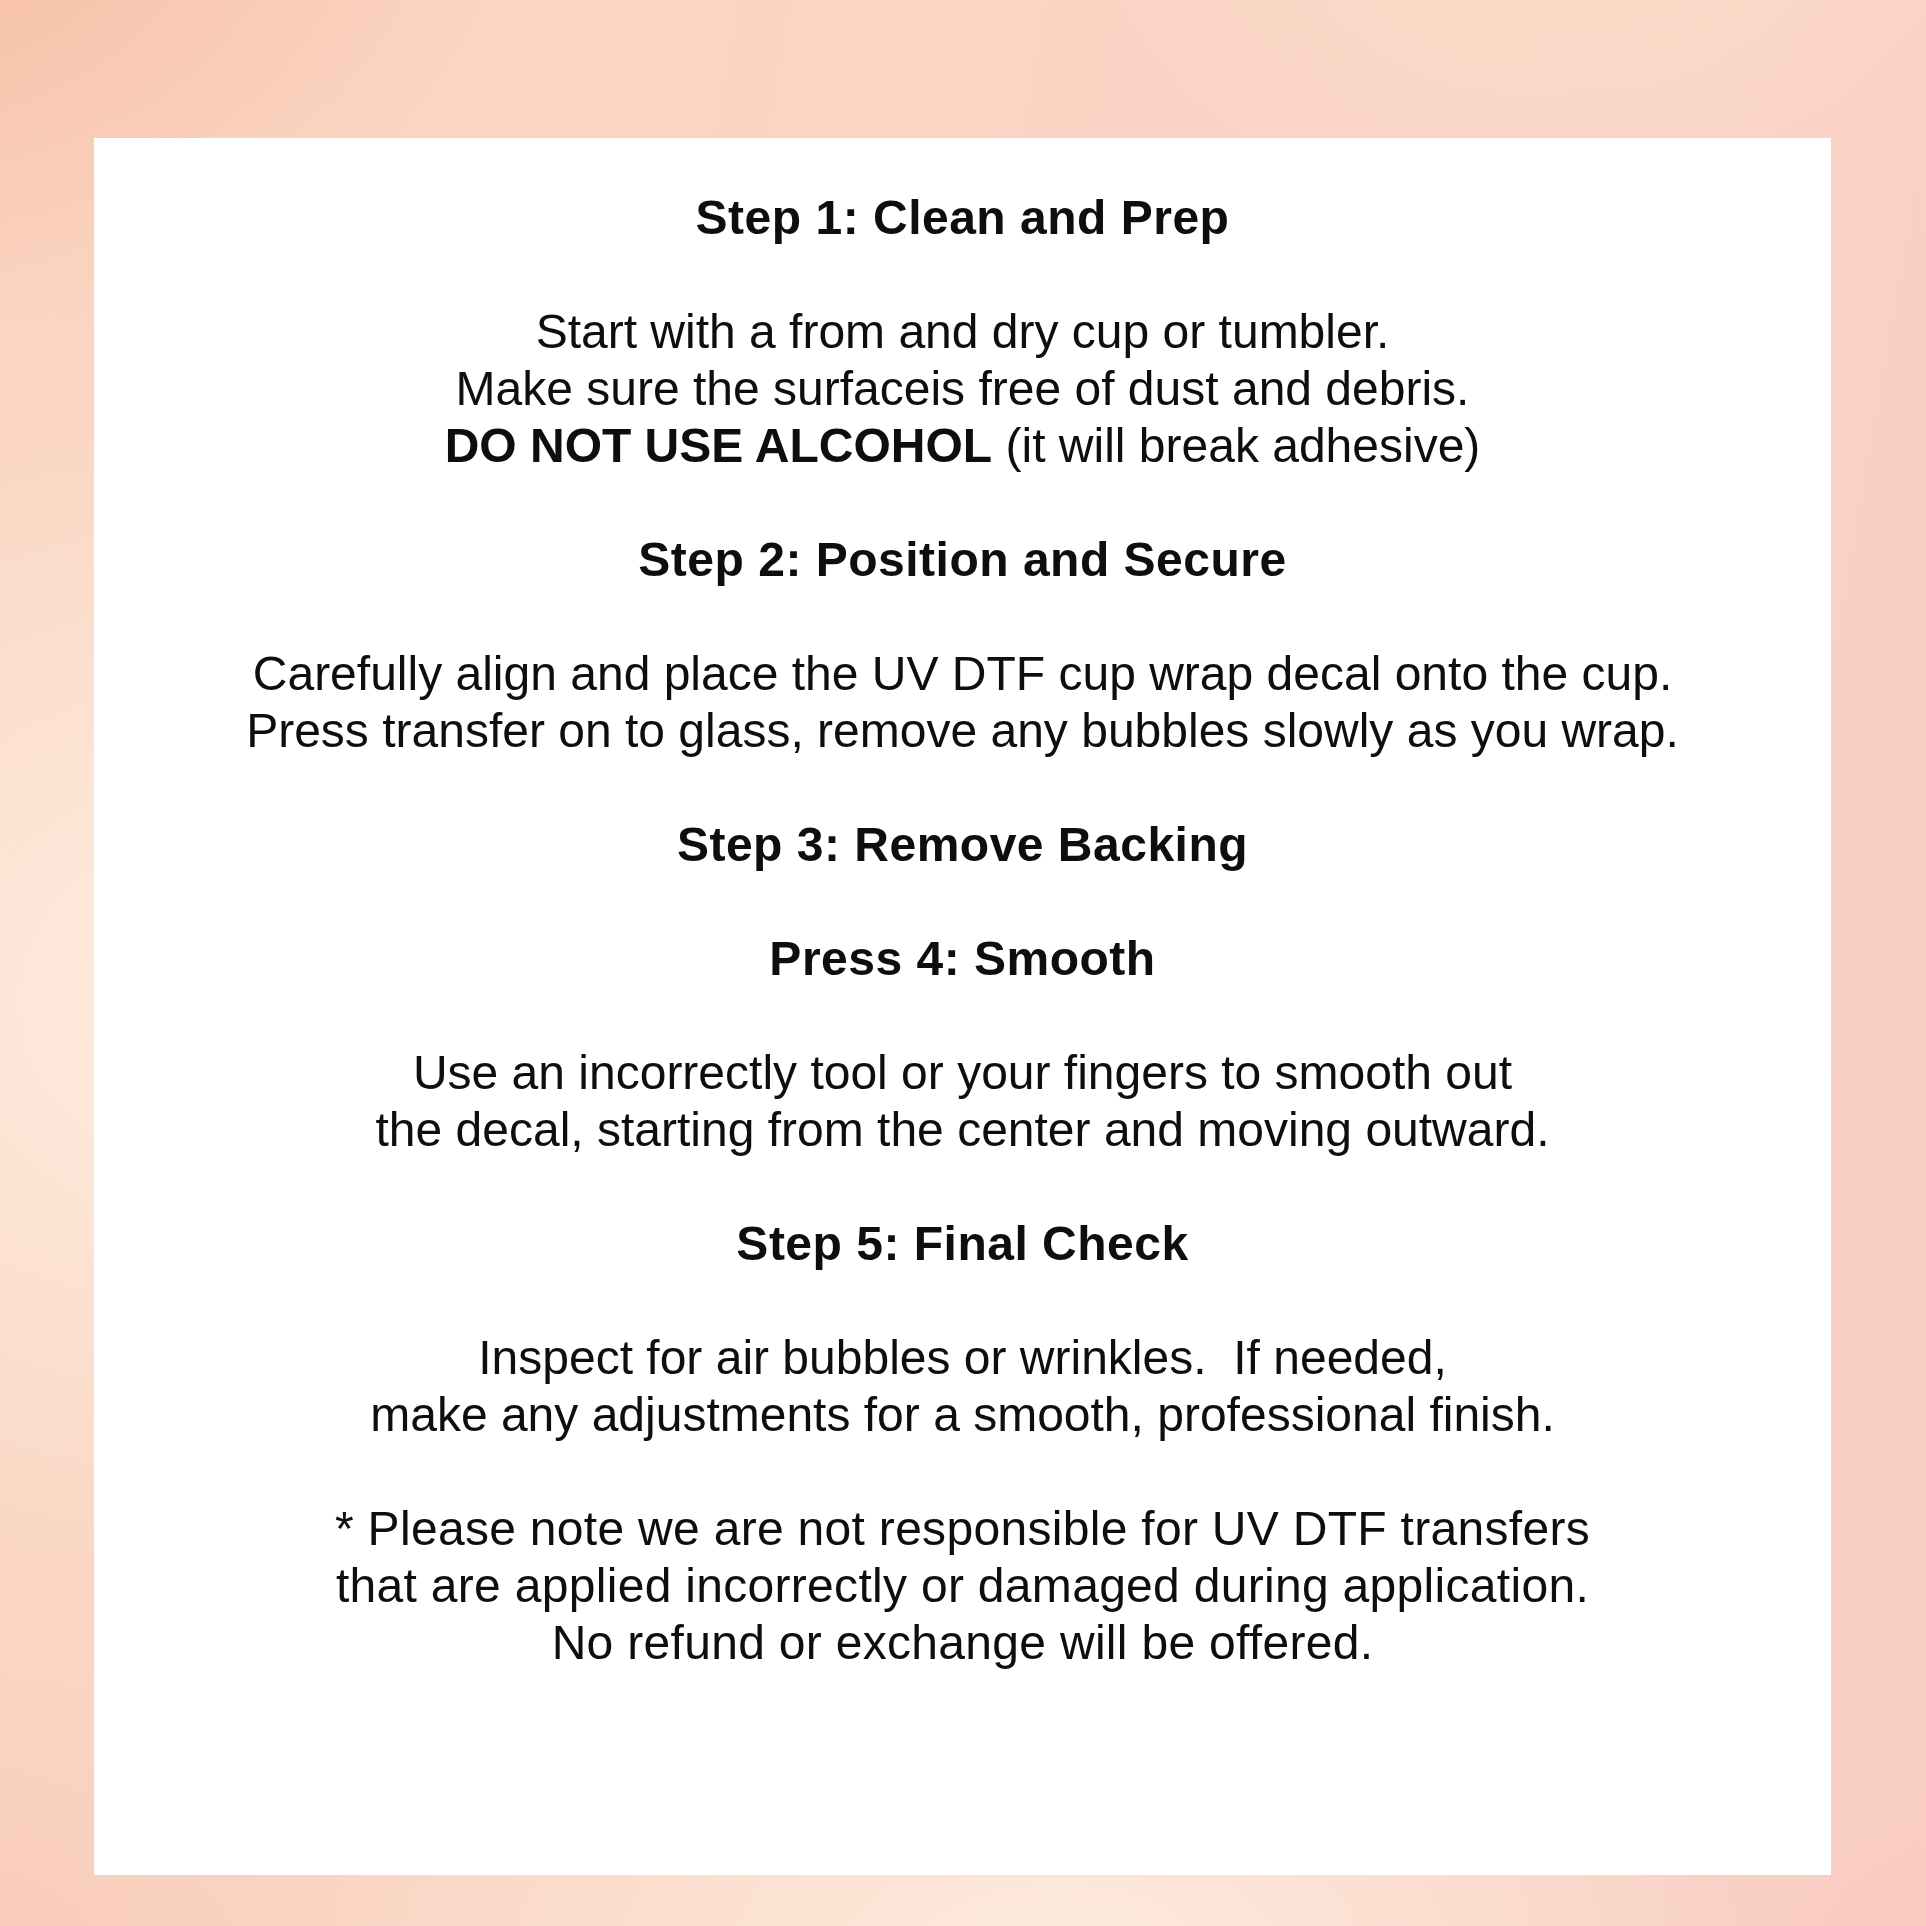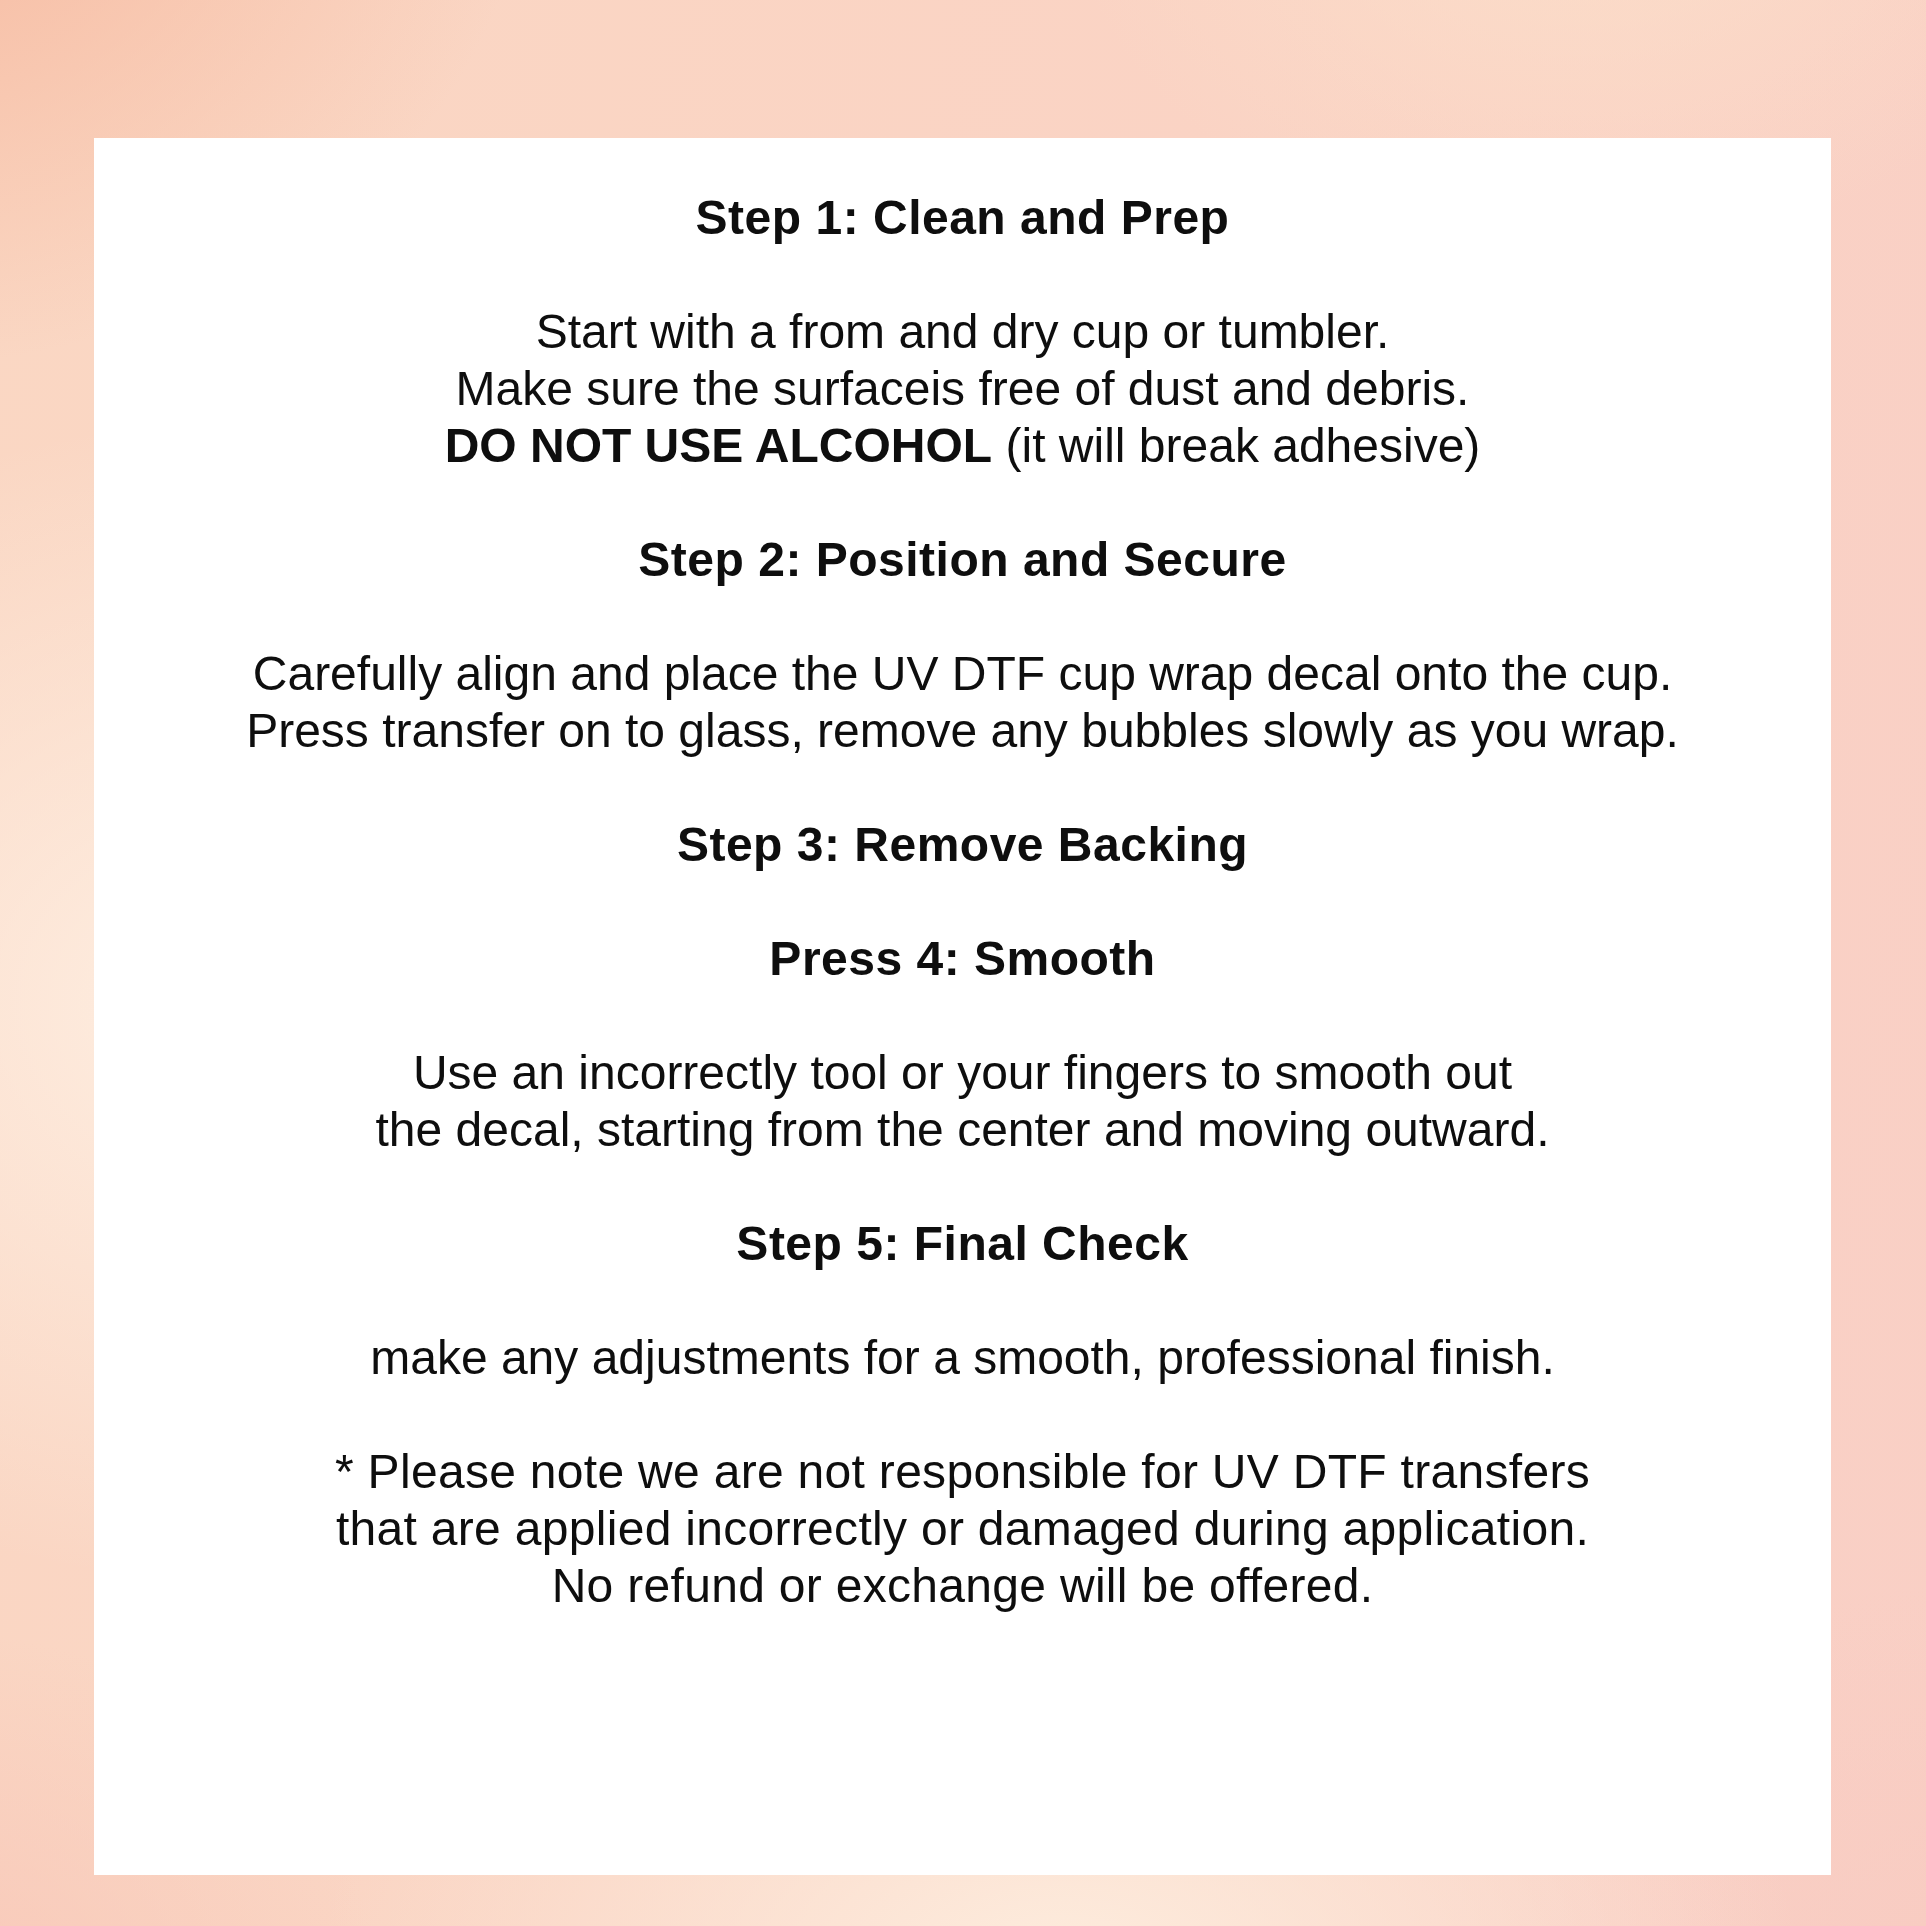--- a/index.html
+++ b/index.html
@@ -76,20 +76,21 @@
       <h2 class="step-heading">Press 4: Smooth</h2>
       <p class="step-body">
         <span class="line">Use an incorrectly tool or your fingers to smooth out</span>
         <span class="line">the decal, starting from the center and moving outward.</span>
       </p>
     </section>
 
     <section class="step">
       <h2 class="step-heading">Step 5: Final Check</h2>
       <p class="step-body">
+        <span class="line">Inspect for air bubbles or wrinkles.&nbsp; If needed,</span>
         <span class="line">make any adjustments for a smooth, professional finish.</span>
       </p>
     </section>
 
     <p class="disclaimer">
       <span class="line">* Please note we are not responsible for UV DTF transfers</span>
       <span class="line">that are applied incorrectly or damaged during application.</span>
       <span class="line">No refund or exchange will be offered.</span>
     </p>
 

